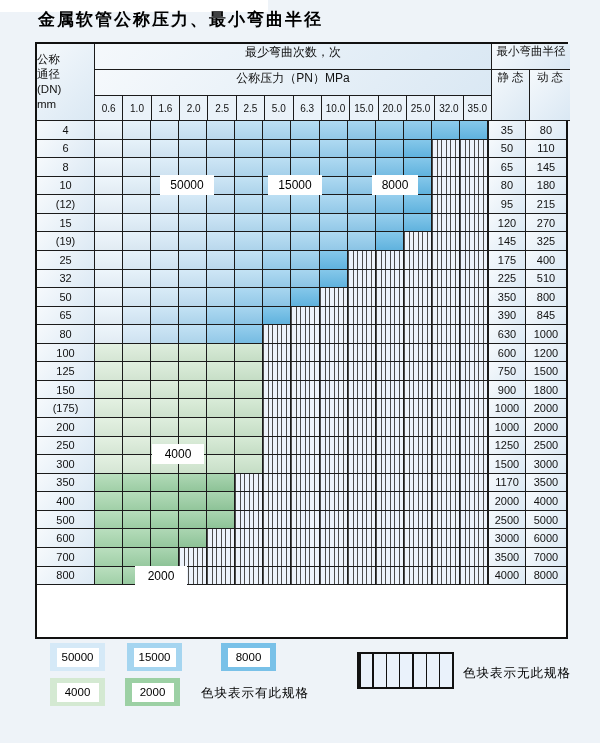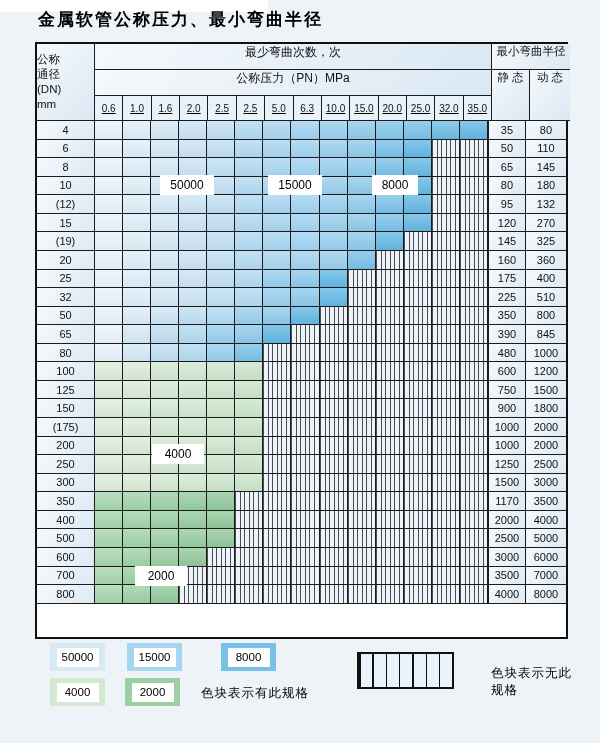--- a/index.html
+++ b/index.html
@@ -15,21 +15,21 @@
   .hcell { position:absolute; display:flex; align-items:flex-start; justify-content:center;
            background:#e9f1f8; background-image:linear-gradient(135deg,rgba(255,255,255,.55),rgba(190,215,235,.35));
            color:#111; font-size:12px; border-right:1.5px solid #1b1b1b; border-bottom:1.5px solid #1b1b1b; }
   .hcell.dn { left:0; top:0; width:58px; height:77px; flex-direction:column; line-height:15px; font-size:11.5px; }
   .hcell.cycles { left:58px; top:0; width:397px; height:26px; }
   .hcell.radius { left:455px; top:0; width:78px; height:26px; border-right:none; font-size:11.5px; }
   .hcell.pressure { left:58px; top:26px; width:397px; height:26px; }
   .hcell.stat { left:455px; top:26px; width:38px; height:51px; font-size:11.5px; }
   .hcell.dyn  { left:493px; top:26px; width:40px; height:51px; border-right:none; font-size:11.5px; }
   .pressures { position:absolute; left:58px; top:52px; width:397px; height:25px; display:grid;
-               grid-template-columns:repeat(14,1fr);text-decoration:underline; }
+               grid-template-columns:repeat(14,1fr); }
   .pcell { display:flex; align-items:center; justify-content:center; font-size:10px; color:#111;
            background:#eaf2f9; border-right:1px solid #1b1b1b; border-bottom:1.5px solid #1b1b1b; }
   .pcell:last-child { border-right:1.5px solid #1b1b1b; }
   
   .tbody { position:relative; width:100%; }
   .grid-row { display:grid; grid-template-columns:58px repeat(14,1fr) 38px 40px; height:18.571px; }
   .grid-row > div { border-right:1px solid #1b1b1b; border-bottom:1px solid #1b1b1b;
                     display:flex; align-items:center; justify-content:center; font-size:11px; color:#111; }
   .grid-row > div:last-child { border-right:none; }
   .dn-cell, .val-cell { background:#e9f1f8; background-image:linear-gradient(135deg,rgba(255,255,255,.6),rgba(190,215,235,.3)); }
@@ -43,21 +43,21 @@
           display:flex; align-items:center; justify-content:center; }
   
   .legend { position:absolute; left:35px; top:640px; width:545px; height:85px; }
   .swatch { position:absolute; width:55px; height:28px; display:flex; align-items:center; justify-content:center; }
   .swatch .inner { background:#fff; width:42px; height:19px; display:flex; align-items:center;
                    justify-content:center; font-size:11.5px; color:#000; }
   .sw-0 { left:15px; top:3px; } .sw-1 { left:92px; top:3px; } .sw-2 { left:186px; top:3px; }
   .sw-3 { left:15px; top:38px; } .sw-4 { left:90px; top:38px; }
   .legend-text { position:absolute; font-size:12.5px; color:#000; letter-spacing:1px; }
   .has-spec { left:166px; top:45px; }
-  .no-spec  { left:428px; top:25px;margin-left:28px; }
+  .no-spec  { left:428px; top:25px; }
   .legend-hatch { position:absolute; left:322px; top:12px; width:97px; height:37px;
                   background-color:#eaf2fb; border:2px solid #111;
                   background-image:repeating-linear-gradient(to right,#111 0 1.5px,transparent 1.5px 13.3px); }
 </style>
 </head>
 <body>
 
 <div class="page">
   <div class="top-strip"></div>
   <div class="title">金属软管公称压力、最小弯曲半径</div>
@@ -179,21 +179,21 @@
           <div class="spec-cell" style="background-color: rgb(178, 218, 241);"></div>
           <div class="spec-cell" style="background-color: rgb(169, 214, 240);"></div>
           <div class="spec-cell" style="background-color: rgb(161, 211, 239);"></div>
           <div class="spec-cell" style="background-color: rgb(152, 207, 238);"></div>
           <div class="spec-cell" style="background-color: rgb(143, 202, 235);"></div>
           <div class="spec-cell" style="background-color: rgb(121, 193, 232);"></div>
           <div class="spec-cell" style="background-color: rgb(99, 184, 228);"></div>
           <div class="hatch"></div>
           <div class="hatch"></div>
           <div class="val-cell stat-cell">95</div>
-          <div class="val-cell">132</div>
+          <div class="val-cell">215</div>
         </div>
         <div class="grid-row">
           <div class="dn-cell">15</div>
           <div class="spec-cell" style="background-color: rgb(233, 243, 250);"></div>
           <div class="spec-cell" style="background-color: rgb(223, 238, 248);"></div>
           <div class="spec-cell" style="background-color: rgb(213, 233, 247);"></div>
           <div class="spec-cell" style="background-color: rgb(202, 228, 245);"></div>
           <div class="spec-cell" style="background-color: rgb(192, 223, 243);"></div>
           <div class="spec-cell" style="background-color: rgb(178, 218, 241);"></div>
           <div class="spec-cell" style="background-color: rgb(169, 214, 240);"></div>
@@ -220,39 +220,20 @@
           <div class="spec-cell" style="background-color: rgb(152, 207, 238);"></div>
           <div class="spec-cell" style="background-color: rgb(143, 202, 235);"></div>
           <div class="spec-cell" style="background-color: rgb(99, 184, 228);"></div>
           <div class="hatch"></div>
           <div class="hatch"></div>
           <div class="hatch"></div>
           <div class="val-cell stat-cell">145</div>
           <div class="val-cell">325</div>
         </div>
         <div class="grid-row">
-          <div class="dn-cell">20</div>
-          <div class="spec-cell" style="background-color: rgb(233, 243, 250);"></div>
-          <div class="spec-cell" style="background-color: rgb(223, 238, 248);"></div>
-          <div class="spec-cell" style="background-color: rgb(213, 233, 247);"></div>
-          <div class="spec-cell" style="background-color: rgb(202, 228, 245);"></div>
-          <div class="spec-cell" style="background-color: rgb(192, 223, 243);"></div>
-          <div class="spec-cell" style="background-color: rgb(178, 218, 241);"></div>
-          <div class="spec-cell" style="background-color: rgb(169, 214, 240);"></div>
-          <div class="spec-cell" style="background-color: rgb(161, 211, 239);"></div>
-          <div class="spec-cell" style="background-color: rgb(152, 207, 238);"></div>
-          <div class="spec-cell" style="background-color: rgb(121, 193, 232);"></div>
-          <div class="hatch"></div>
-          <div class="hatch"></div>
-          <div class="hatch"></div>
-          <div class="hatch"></div>
-          <div class="val-cell stat-cell">160</div>
-          <div class="val-cell">360</div>
-        </div>
-        <div class="grid-row">
           <div class="dn-cell">25</div>
           <div class="spec-cell" style="background-color: rgb(233, 243, 250);"></div>
           <div class="spec-cell" style="background-color: rgb(223, 238, 248);"></div>
           <div class="spec-cell" style="background-color: rgb(213, 233, 247);"></div>
           <div class="spec-cell" style="background-color: rgb(202, 228, 245);"></div>
           <div class="spec-cell" style="background-color: rgb(192, 223, 243);"></div>
           <div class="spec-cell" style="background-color: rgb(178, 218, 241);"></div>
           <div class="spec-cell" style="background-color: rgb(152, 207, 238);"></div>
           <div class="spec-cell" style="background-color: rgb(143, 202, 235);"></div>
           <div class="spec-cell" style="background-color: rgb(99, 184, 228);"></div>
@@ -330,21 +311,21 @@
           <div class="spec-cell" style="background-color: rgb(152, 207, 238);"></div>
           <div class="spec-cell" style="background-color: rgb(121, 193, 232);"></div>
           <div class="hatch"></div>
           <div class="hatch"></div>
           <div class="hatch"></div>
           <div class="hatch"></div>
           <div class="hatch"></div>
           <div class="hatch"></div>
           <div class="hatch"></div>
           <div class="hatch"></div>
-          <div class="val-cell stat-cell">480</div>
+          <div class="val-cell stat-cell">630</div>
           <div class="val-cell">1000</div>
         </div>
         <div class="grid-row">
           <div class="dn-cell">100</div>
           <div class="spec-cell" style="background-color: rgb(220, 237, 218);"></div>
           <div class="spec-cell" style="background-color: rgb(217, 235, 215);"></div>
           <div class="spec-cell" style="background-color: rgb(213, 233, 212);"></div>
           <div class="spec-cell" style="background-color: rgb(210, 232, 208);"></div>
           <div class="spec-cell" style="background-color: rgb(206, 230, 205);"></div>
           <div class="spec-cell" style="background-color: rgb(203, 228, 202);"></div>

